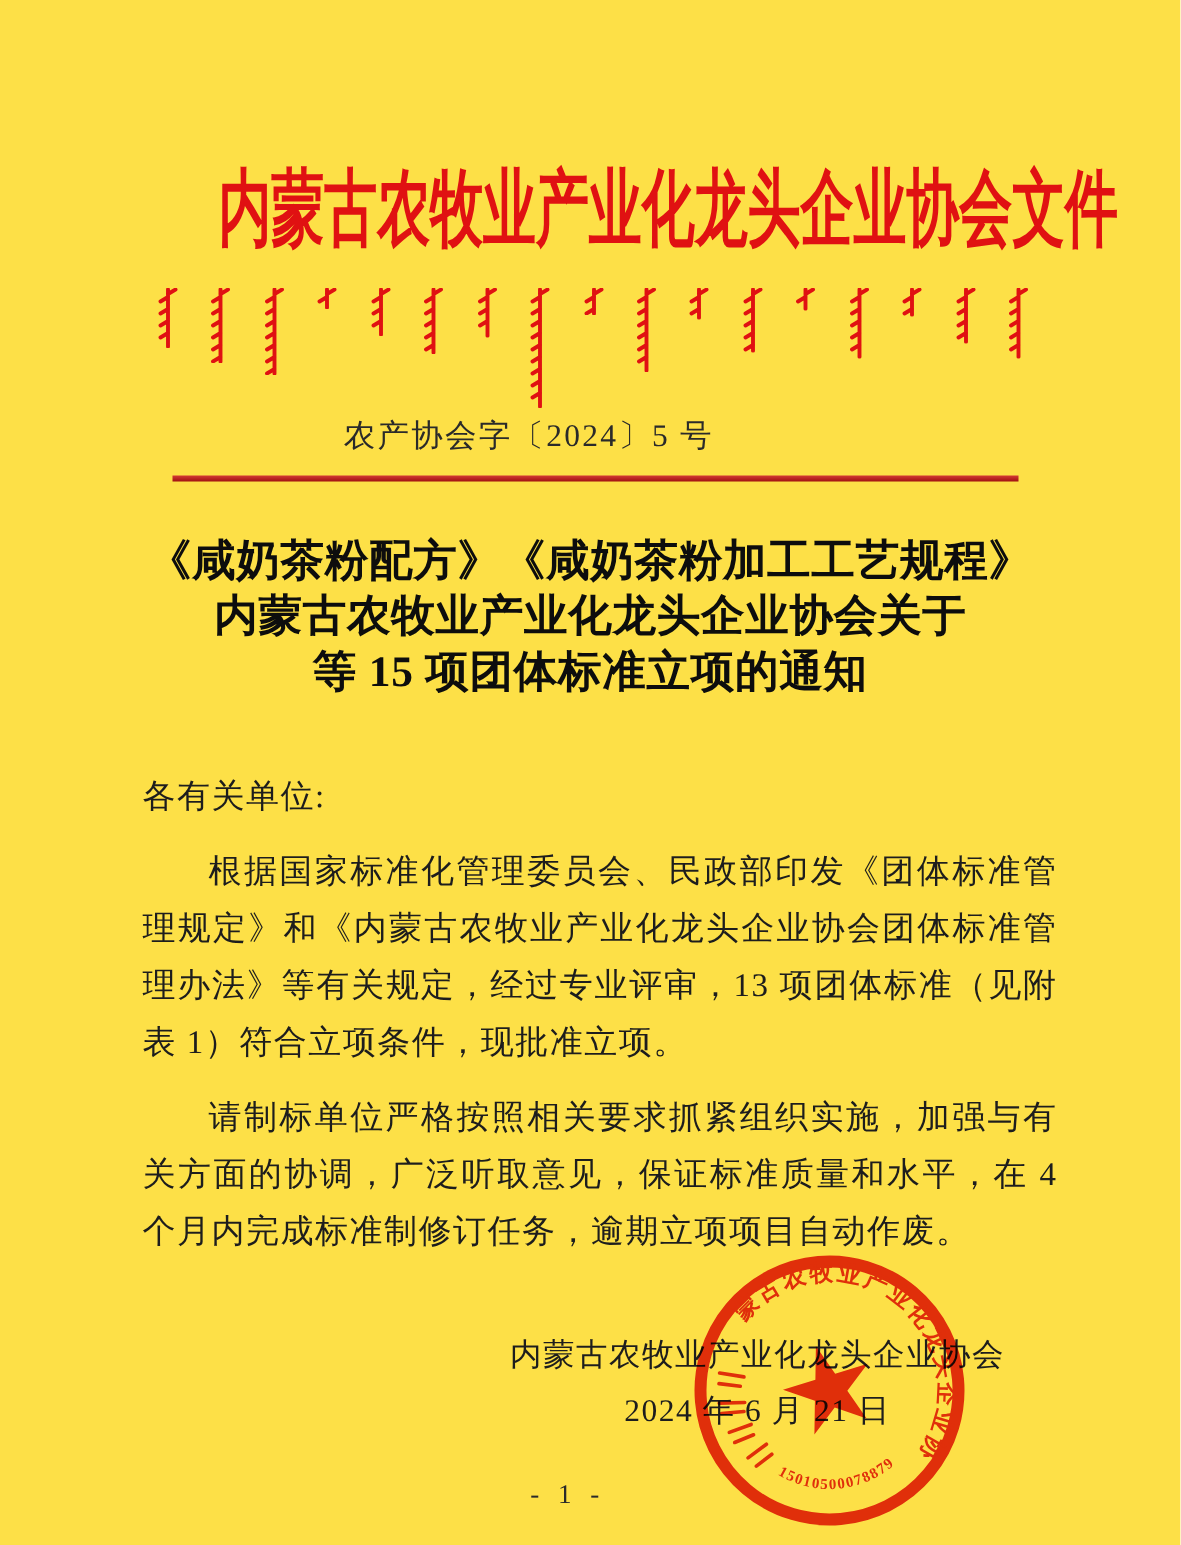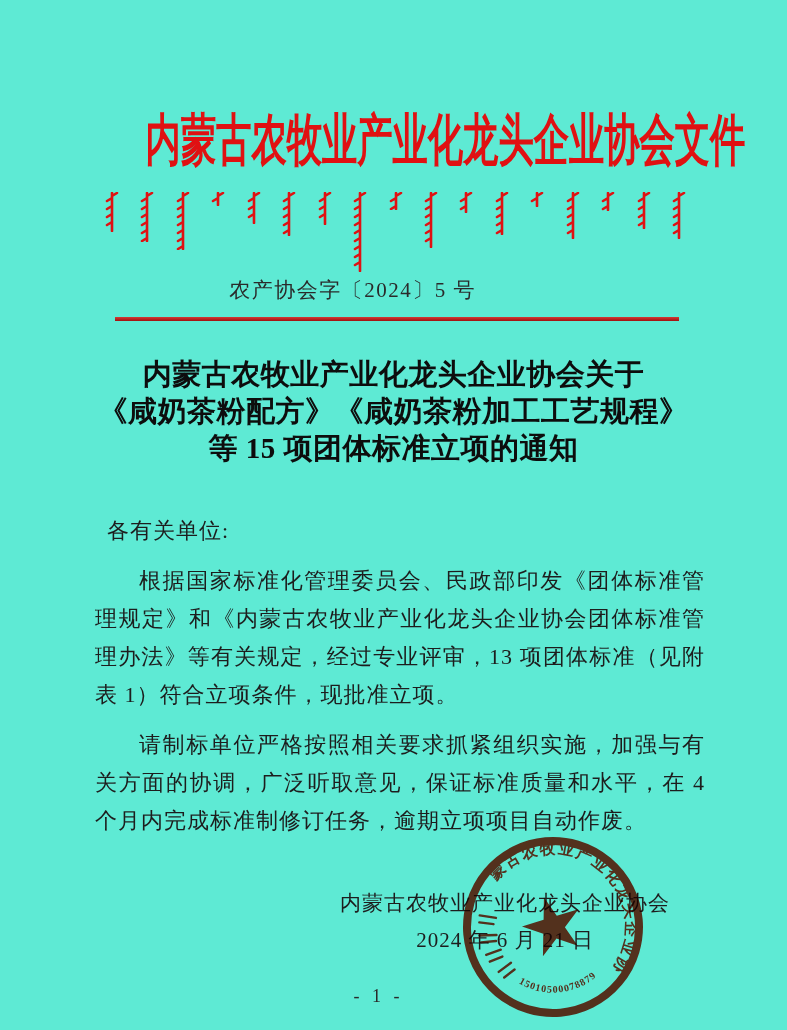--- a/index.html
+++ b/index.html
@@ -2,21 +2,21 @@
 <html><head>
 <meta charset="utf-8">
 <style>
   * { margin: 0; padding: 0; box-sizing: border-box; }
   html, body { background: #ffffff; }
   body {
     font-family: "Liberation Serif", "DejaVu Serif", serif;
     width: 787px; height: 1030px; position: relative; overflow: hidden;
   }
   .page {
-    position: absolute; inset: 0; background: #5eead4;
+    position: absolute; inset: 0; background: #fde047;
   }
   
   .letterhead-title {
     position: absolute; top: 108px; left: 0; width: 787px;
     text-align: center; white-space: nowrap;
     font-size: 56px; font-weight: 900; color: #e01112;
     transform: scaleX(0.63); transform-origin: 50% 50%;
     letter-spacing: 0px; line-height: 64px;
   }
   .mongolian-row {
@@ -37,21 +37,21 @@
   .notice-title {
     position: absolute; top: 356px; left: 40px; width: 707px;
     text-align: center; font-weight: bold; color: #0d0d0d;
     font-size: 29px; line-height: 37px; letter-spacing: 0.5px;
   }
   
   .body-block {
     position: absolute; top: 512px; left: 95px; width: 610px;
     font-size: 22px; line-height: 38px; color: #1d1d1d; letter-spacing: 1px;
   }
-  .salutation { margin-bottom: 5px; margin-left: 12px; }
+  .salutation { margin-bottom: 5px; }
   .para {
     text-indent: 2em; text-align: justify; margin-top: 12px;
   }
   
   .signature-block {
     position: absolute; top: 885px; right: 117px;
     text-align: center; font-size: 21px; line-height: 37px;
     color: #1d1d1d; letter-spacing: 1px;
   }
   
@@ -124,22 +124,22 @@
       <svg width="15" height="47">
         <path d="M8,1 V46 M8,4 l5,-3 M8,6 l-5,3 M8,14 l-5,3 M8,22 l-5,3 M8,30 l-5,3 M8,38 l-5,3" stroke="#e01112" stroke-width="2.6" fill="none" stroke-linecap="round"></path>
       </svg>
     </div>
 
   <div class="doc-number">农产协会字〔2024〕5 号</div>
 
   <div class="red-divider"></div>
 
   <div class="notice-title">
+    <div>《咸奶茶粉配方》《咸奶茶粉加工工艺规程》</div>
     <div>内蒙古农牧业产业化龙头企业协会关于</div>
-    <div>《咸奶茶粉配方》《咸奶茶粉加工工艺规程》</div>
     <div>等 15 项团体标准立项的通知</div>
   </div>
 
   <div class="body-block">
     <div class="salutation">各有关单位:</div>
     <p class="para">根据国家标准化管理委员会、民政部印发《团体标准管理规定》和《内蒙古农牧业产业化龙头企业协会团体标准管理办法》等有关规定，经过专业评审，13 项团体标准（见附表 1）符合立项条件，现批准立项。</p>
     <p class="para">请制标单位严格按照相关要求抓紧组织实施，加强与有关方面的协调，广泛听取意见，保证标准质量和水平，在 4 个月内完成标准制修订任务，逾期立项项目自动作废。</p>
   </div>
 
   <div class="signature-block">

